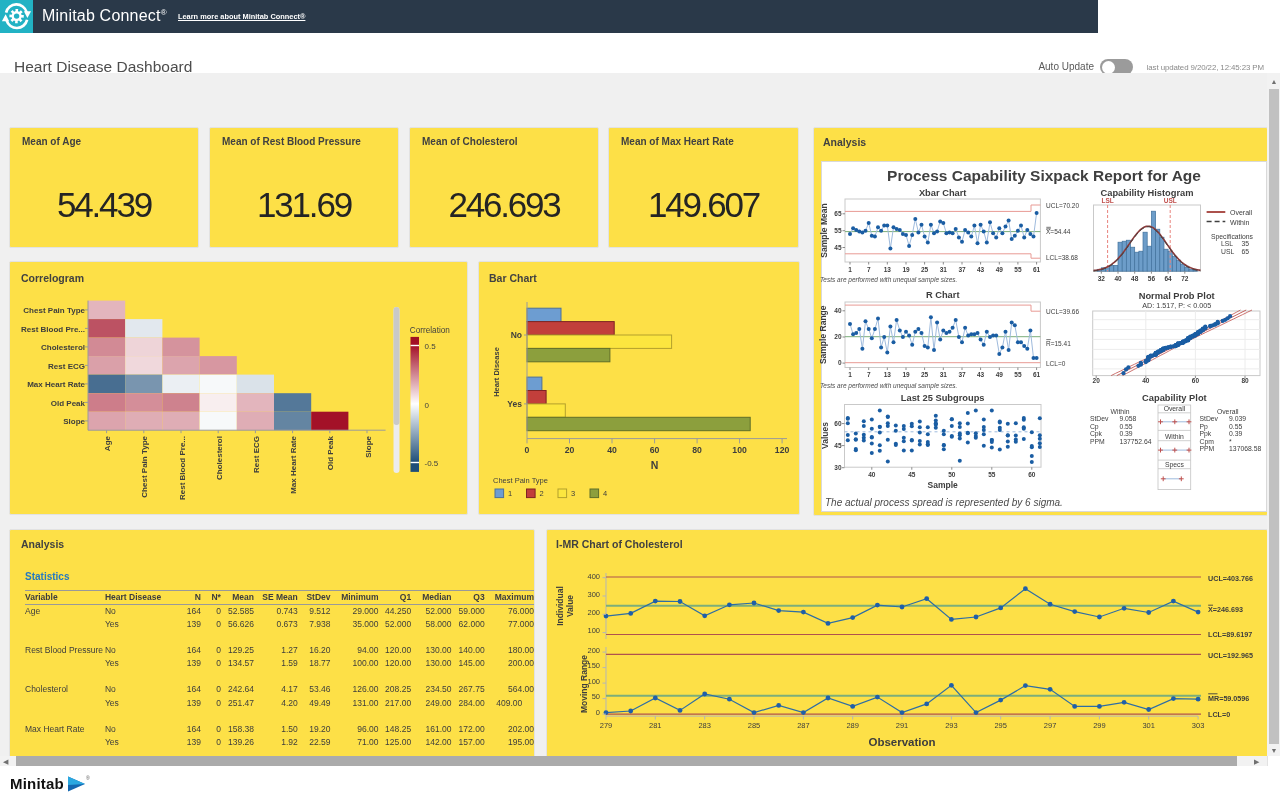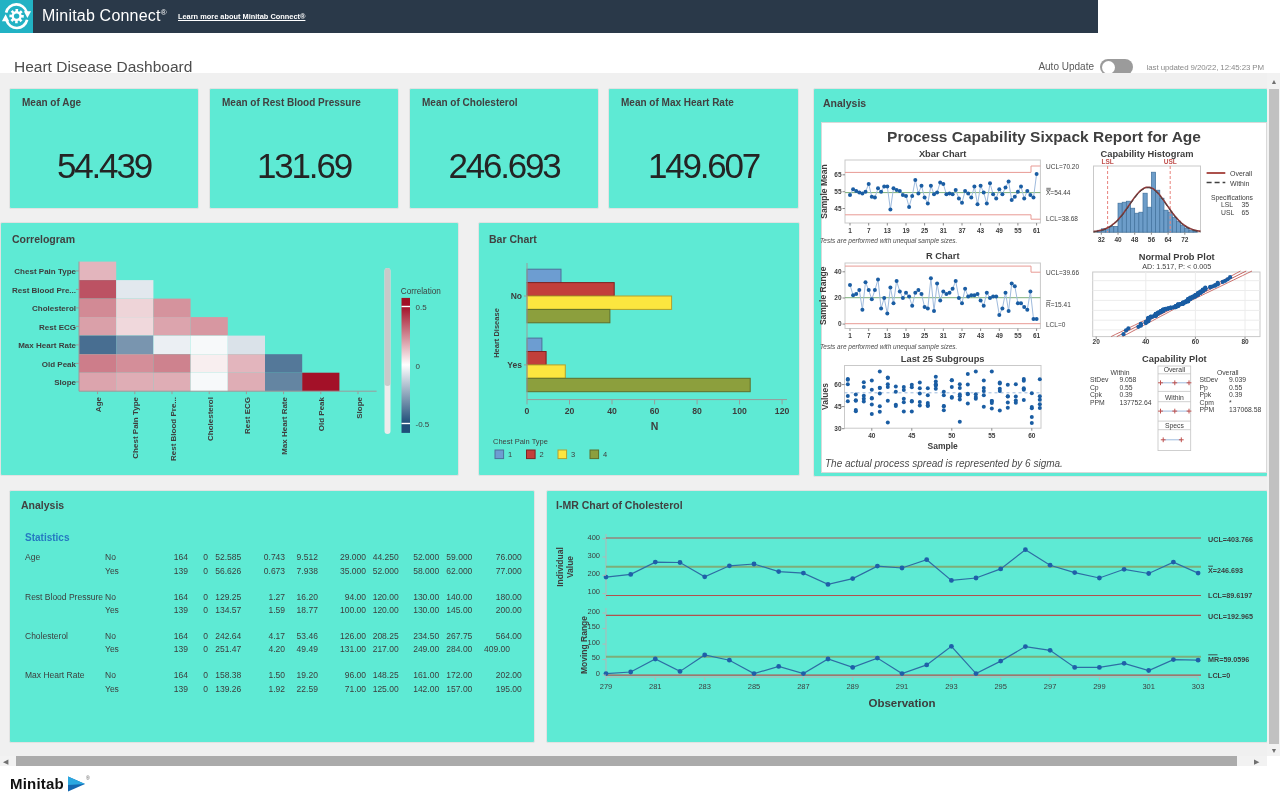--- a/index.html
+++ b/index.html
@@ -8,21 +8,21 @@
 .brand { position:absolute; left:42px; top:7px; color:#fff; font-size:16px; letter-spacing:0.2px; }
 .brand sup { font-size:8px; }
 .learn { position:absolute; left:178px; top:12px; color:#fff; font-size:7.4px; letter-spacing:0px; text-decoration:underline; font-weight:bold;}
 .titlebar { position:absolute; left:0; top:33px; width:1280px; height:40px; background:#fff; border-bottom:1px solid #dcdcdc;margin-top:12px; }
 .pagetitle { position:absolute; left:14px; top:13px; font-size:15.5px; color:#4d4d4d; }
 .autoupd { position:absolute; right:186px; top:16px; font-size:10px; color:#5a5a5a; }
 .toggle { position:absolute; left:1100px; top:14px; width:33px; height:16px; background:#9b9b9b; border-radius:8px; }
 .toggle .knob { position:absolute; left:1.5px; top:1.5px; width:13px; height:13px; background:#fff; border-radius:50%; }
 .lastupd { position:absolute; right:16px; top:18px; font-size:7.9px; letter-spacing:-0.1px; color:#8a8a8a; white-space:nowrap; }
 .content { position:absolute; left:0; top:73px; width:1267px; height:693px; background:#f0f0f0; }
-.panel { position:absolute; background:#5eead4; border:1px solid #e2e2e2; border-radius:2px; }
+.panel { position:absolute; background:#fde047; border:1px solid #e2e2e2; border-radius:2px;margin-top:39px; }
 .ptitle { font-size:10.5px; font-weight:bold; color:#414141; position:absolute; }
 .card-title { position:absolute; left:12px; top:8px; font-size:10px; font-weight:bold; color:#414141; }
 .card-num { position:absolute; left:0; right:0; top:57px; text-align:center; font-size:35px; letter-spacing:-2.2px; color:#242424; }
 .stats { border-collapse:collapse; table-layout:fixed; }
 .stats th { font-size:8.5px; color:#3d3d3d; font-weight:bold; padding:0; height:14px; vertical-align:middle; white-space:nowrap; }
 .stats td { font-size:8.5px; color:#3d3d3d; padding:0; height:13.4px; vertical-align:middle; white-space:nowrap; }
 .stats tr.hd { border-top:1px solid #999; border-bottom:1px solid #999; }
 .stats tr.sp td { height:12.6px; }
 .statslbl { position:absolute; left:15px; top:41px; font-size:10px; font-weight:bold; color:#2579c1; }
 .vsb { position:absolute; left:1267px; top:73px; width:13px; height:683px; background:#f2f2f2; }
@@ -724,21 +724,21 @@
           <text x="415.1" y="300.8" font-family="&quot;Liberation Sans&quot;, sans-serif" font-size="6.8" text-anchor="start" font-weight="normal" fill="#3d3d3d">0.55</text>
           <text x="385.5" y="308.2" font-family="&quot;Liberation Sans&quot;, sans-serif" font-size="6.8" text-anchor="start" font-weight="normal" fill="#3d3d3d">Ppk</text>
           <text x="415.1" y="308.2" font-family="&quot;Liberation Sans&quot;, sans-serif" font-size="6.8" text-anchor="start" font-weight="normal" fill="#3d3d3d">0.39</text>
           <text x="385.5" y="315.6" font-family="&quot;Liberation Sans&quot;, sans-serif" font-size="6.8" text-anchor="start" font-weight="normal" fill="#3d3d3d">Cpm</text>
           <text x="415.1" y="315.6" font-family="&quot;Liberation Sans&quot;, sans-serif" font-size="6.8" text-anchor="start" font-weight="normal" fill="#3d3d3d">*</text>
           <text x="385.5" y="323" font-family="&quot;Liberation Sans&quot;, sans-serif" font-size="6.8" text-anchor="start" font-weight="normal" fill="#3d3d3d">PPM</text>
           <text x="415.1" y="323" font-family="&quot;Liberation Sans&quot;, sans-serif" font-size="6.8" text-anchor="start" font-weight="normal" fill="#3d3d3d">137068.58</text>
           <text x="11" y="378" font-family="&quot;Liberation Sans&quot;, sans-serif" font-size="10" text-anchor="start" font-weight="normal" fill="#4a4a4a" font-style="italic">The actual process spread is represented by 6 sigma.</text>
         </svg></div>
   </div>
-  <div class="panel" style="left:0; top:149px; width:459px; height:254px;">
+  <div class="panel" style="left:9px; top:149px; width:459px; height:254px;">
     <div class="ptitle" style="left:11px; top:10px;">Correlogram</div>
     <div style="position:absolute; left:0; top:0;"><svg width="459" height="254" viewBox="0 0 459 254">
           <rect x="78" y="38.6" width="37.2" height="18.5" fill="#e3b5bd"></rect>
           <rect x="78" y="57.1" width="37.2" height="18.5" fill="#bc5263"></rect>
           <rect x="115.2" y="57.1" width="37.2" height="18.5" fill="#e2e8ee"></rect>
           <rect x="78" y="75.6" width="37.2" height="18.5" fill="#d28a95"></rect>
           <rect x="115.2" y="75.6" width="37.2" height="18.5" fill="#eed4d8"></rect>
           <rect x="152.4" y="75.6" width="37.2" height="18.5" fill="#d5939d"></rect>
           <rect x="78" y="94.1" width="37.2" height="18.5" fill="#daa0a9"></rect>
           <rect x="115.2" y="94.1" width="37.2" height="18.5" fill="#f0d8dc"></rect>
@@ -871,20 +871,34 @@
             <col style="width:33.2px">
             <col style="width:43.9px">
             <col style="width:32.8px">
             <col style="width:48.1px">
             <col style="width:32.7px">
             <col style="width:40.5px">
             <col style="width:33.2px">
             <col style="width:49.4px">
           </colgroup>
           <tbody>
+            <tr class="hd">
+              <th style="text-align:left">Variable</th>
+              <th style="text-align:left">Heart Disease</th>
+              <th style="text-align:right">N</th>
+              <th style="text-align:right">N*</th>
+              <th style="text-align:right">Mean</th>
+              <th style="text-align:right">SE Mean</th>
+              <th style="text-align:right">StDev</th>
+              <th style="text-align:right">Minimum</th>
+              <th style="text-align:right">Q1</th>
+              <th style="text-align:right">Median</th>
+              <th style="text-align:right">Q3</th>
+              <th style="text-align:right">Maximum</th>
+            </tr>
             <tr>
               <td style="text-align:left">Age</td>
               <td style="text-align:left">No</td>
               <td style="text-align:right">164</td>
               <td style="text-align:right">0</td>
               <td style="text-align:right">52.585</td>
               <td style="text-align:right">0.743</td>
               <td style="text-align:right">9.512</td>
               <td style="text-align:right">29.000</td>
               <td style="text-align:right">44.250</td>

